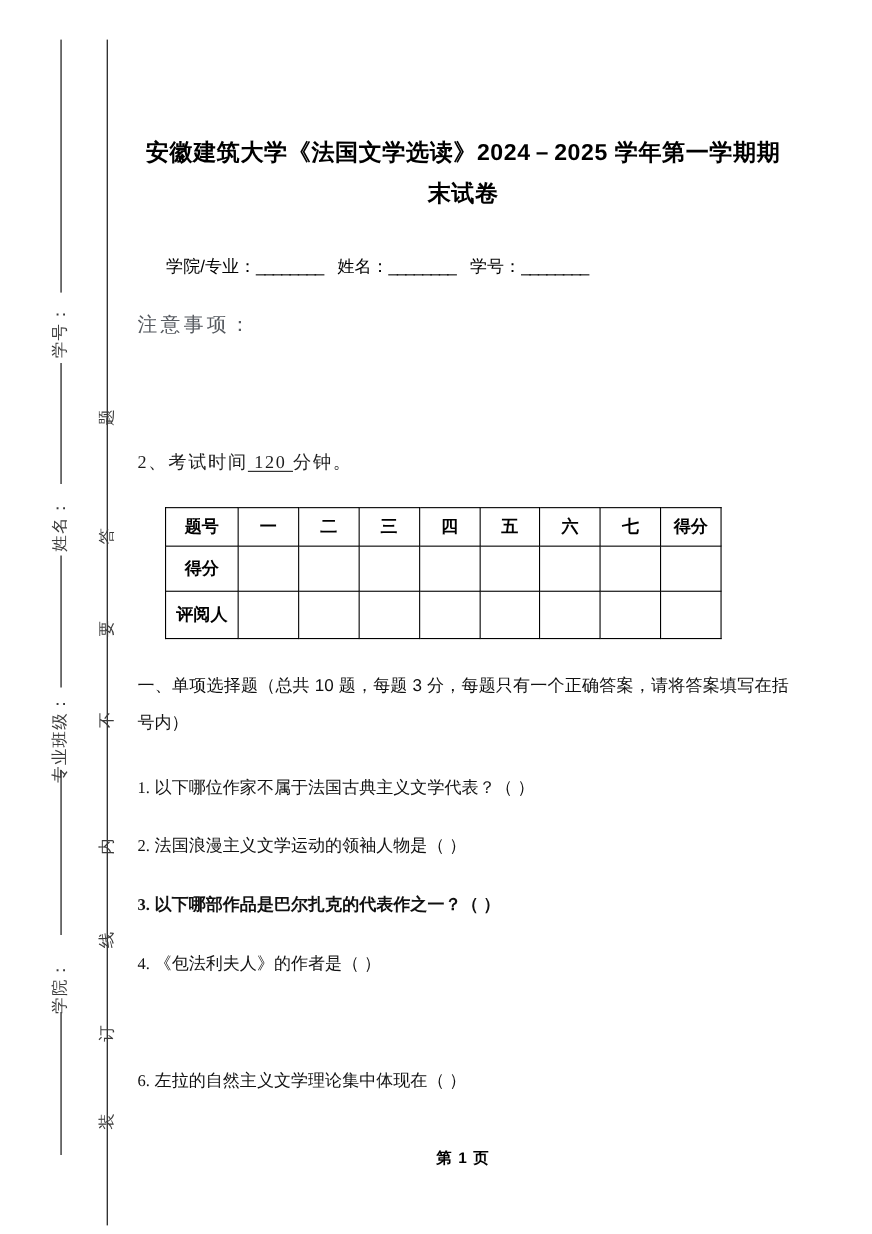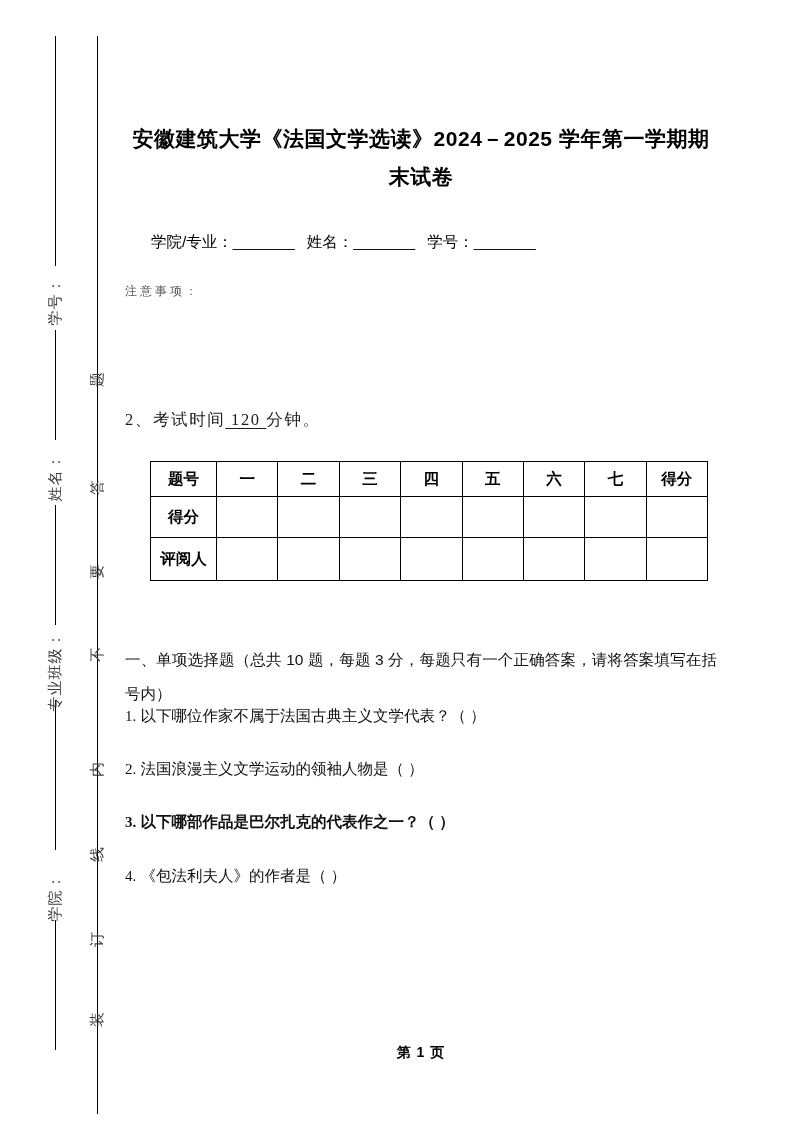--- a/index.html
+++ b/index.html
@@ -103,21 +103,21 @@
   }
   #student-info .blank {
     letter-spacing: -1px;
   }
   #student-info .gap { display: inline-block; width: 13px; }
 
   .notice-label {
     position: absolute;
     left: 0;
     top: 283px;
-    font-size: 12px;
+    font-size: 18px;
     color: #55595f;
     letter-spacing: 3px;
   }
 
   .notice-line {
     position: absolute;
     left: 0;
     font-size: 16.5px;
     color: #1c1c1c;
     letter-spacing: 1.6px;
@@ -126,21 +126,21 @@
   #notice-1 { top: 350px; }
   #notice-2 { top: 409px; }
   .uline { text-decoration: underline; text-underline-offset: 3px; text-align: right; }
 
   
   #score-table {
     position: absolute;
     left: 25px;
     top: 461px;
     border-collapse: collapse;
-    width: 558px;
+    width: 506px;
     table-layout: fixed;
     font-family: "Liberation Sans", "DejaVu Sans", sans-serif;
     font-weight: bold;
     font-size: 15.5px;
   }
   #score-table td, #score-table th {
     border: 1.6px solid #000;
     text-align: center;
     padding: 0;
     font-weight: bold;
@@ -155,21 +155,20 @@
     position: absolute;
     left: 0;
     top: 607px;
     width: 592px;
     font-family: "Liberation Sans", "DejaVu Sans", sans-serif;
     font-size: 15.5px;
     line-height: 34px;
     text-align: justify;
     text-align-last: left;
     color: #111;
-    margin-top: 36px;
   }
 
   .question {
     position: absolute;
     left: 0;
     font-family: "Liberation Sans", "DejaVu Sans", sans-serif;
     font-size: 15.5px;
     color: #111;
     white-space: nowrap;
   }
@@ -292,16 +291,20 @@
     <span>法国浪漫主义文学运动的领袖人物是（  ）</span>
   </div>
   <div class="question" style="top:812px;font-weight:bold;">
     <span class="q-num">3.</span>
     <span>以下哪部作品是巴尔扎克的代表作之一？（  ）</span>
   </div>
   <div class="question" style="top:866px;">
     <span class="q-num">4.</span>
     <span>《包法利夫人》的作者是（  ）</span>
   </div>
+  <div class="question" style="top:972px;">
+    <span class="q-num">6.</span>
+    <span>左拉的自然主义文学理论集中体现在（  ）</span>
+  </div>
 
   <div id="page-footer">第 1 页</div>
 
 </div>
 
 </body></html>

